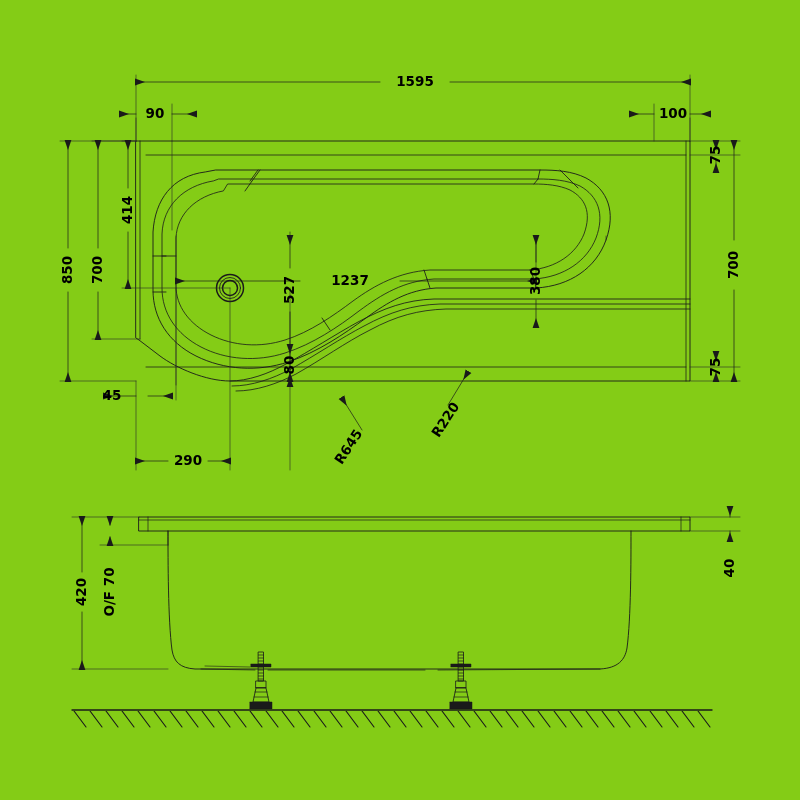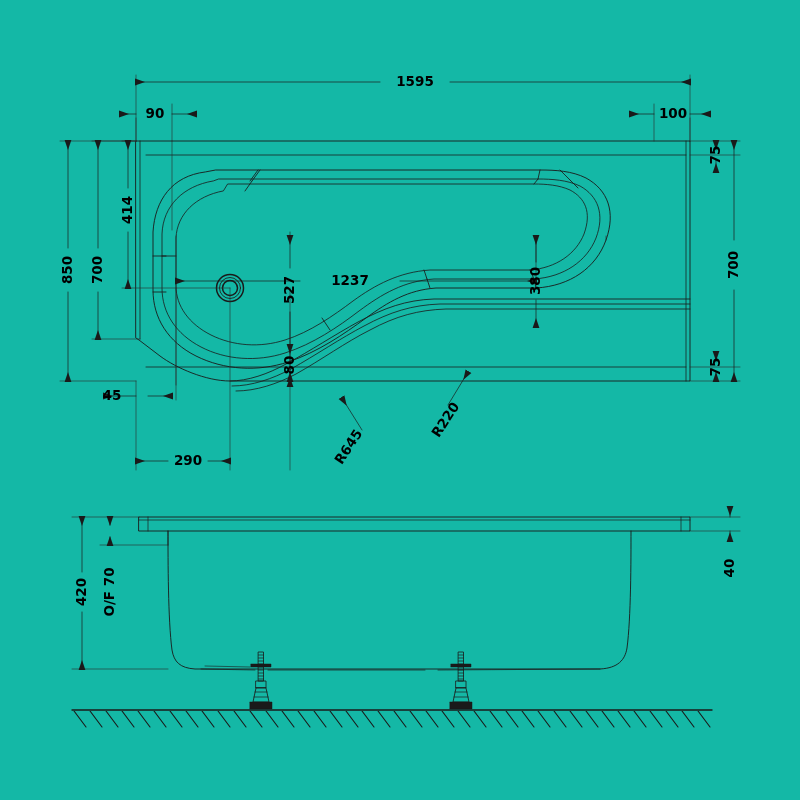--- a/index.html
+++ b/index.html
@@ -1,19 +1,19 @@
 <!DOCTYPE html>
 <html><head>
 <meta charset="utf-8">
 <title>P-Shape Shower Bath Technical Drawing</title>
 <style>
   html,body{margin:0;padding:0;background:#ffffff;}
   body{width:800px;height:800px;overflow:hidden;
        font-family:"DejaVu Sans","Liberation Sans",sans-serif;}
-  #sheet{position:relative;width:800px;height:800px;background:#14b8a6;}
+  #sheet{position:relative;width:800px;height:800px;background:#84cc16;}
   svg{display:block;}
   .dimtext{font-family:"DejaVu Sans","Liberation Sans",sans-serif;
            font-size:13.5px;font-weight:bold;fill:#000000;
            dominant-baseline:middle;text-anchor:middle;}
 </style>
 </head>
 <body>
 
 <div id="sheet">
 <svg width="800" height="800" viewBox="0 0 800 800">

